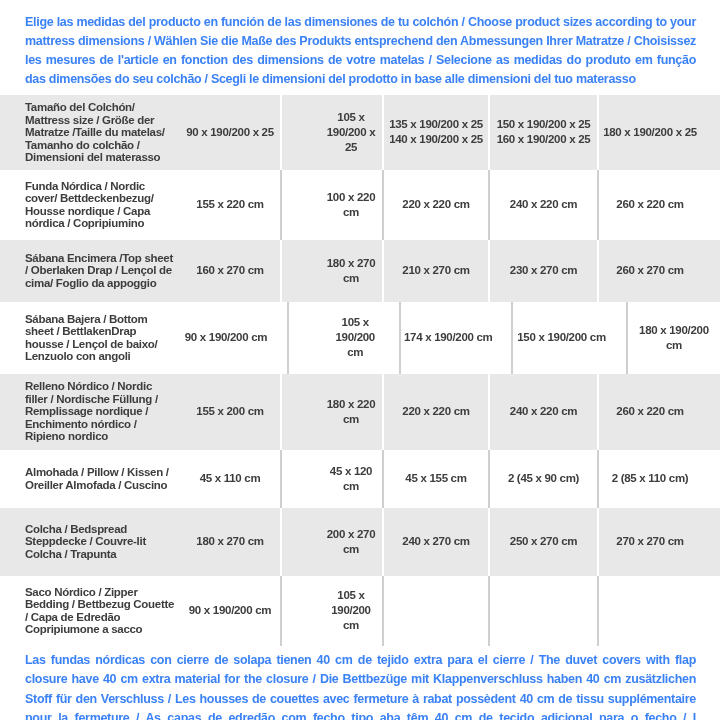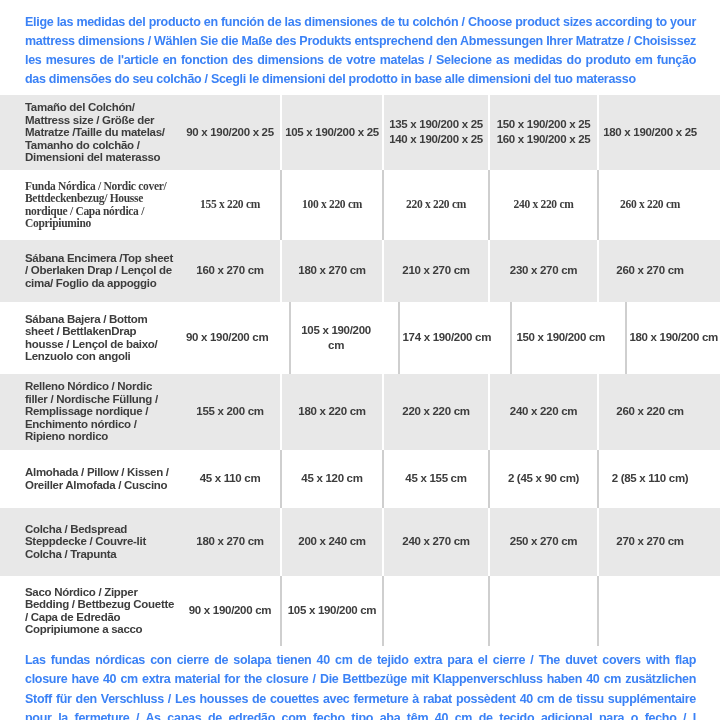--- a/index.html
+++ b/index.html
@@ -59,27 +59,27 @@
   }
   .value-cell {
     justify-content: center;
     text-align: center;
     font-size: 11.5px;
     line-height: 15px;
     white-space: pre-line;
     padding: 4px 2px;
   }
   .value-cell.c2 { width: 100px; }
-  .value-cell.c3 { width: 102px; border-left: 2px solid var(--div); }
+  .value-cell.c3 { width: 102px; border-left: 2px solid var(--div); padding-left: 40px; }
   .value-cell.c4 { width: 106px; border-left: 2px solid var(--div); }
   .value-cell.c5 { width: 109px; border-left: 2px solid var(--div); }
   .value-cell.c6 { width: 104px; border-left: 2px solid var(--div); }
 
   .r1 { min-height: 74px; }
-  .r2 { min-height: 70px; font-family: Liberation Serif, serif; }
+  .r2 { min-height: 70px; }
   .r3 { min-height: 62px; }
   .r4 { min-height: 72px; gap: 16px; }
   .r5 { min-height: 76px; }
   .r6 { min-height: 58px; }
   .r7 { min-height: 68px; }
   .r8 { min-height: 70px; }
 </style>
 </head>
 <body>
 
@@ -141,21 +141,21 @@
       <div class="cell value-cell c2">45 x 110 cm</div>
       <div class="cell value-cell c3">45 x 120 cm</div>
       <div class="cell value-cell c4">45 x 155 cm</div>
       <div class="cell value-cell c5">2 (45 x 90 cm)</div>
       <div class="cell value-cell c6">2 (85 x 110 cm)</div>
     </div>
 
     <div class="trow shaded r7">
       <div class="cell label-cell">Colcha / Bedspread Steppdecke / Couvre-lit Colcha / Trapunta</div>
       <div class="cell value-cell c2">180 x 270 cm</div>
-      <div class="cell value-cell c3">200 x 240 cm</div>
+      <div class="cell value-cell c3">200 x 270 cm</div>
       <div class="cell value-cell c4">240 x 270 cm</div>
       <div class="cell value-cell c5">250 x 270 cm</div>
       <div class="cell value-cell c6">270 x 270 cm</div>
     </div>
 
     <div class="trow plain r8">
       <div class="cell label-cell">Saco Nórdico / Zipper Bedding / Bettbezug Couette  / Capa de Edredão Copripiumone a sacco</div>
       <div class="cell value-cell c2">90 x 190/200 cm</div>
       <div class="cell value-cell c3">105 x 190/200 cm</div>
       <div class="cell value-cell c4"></div>

